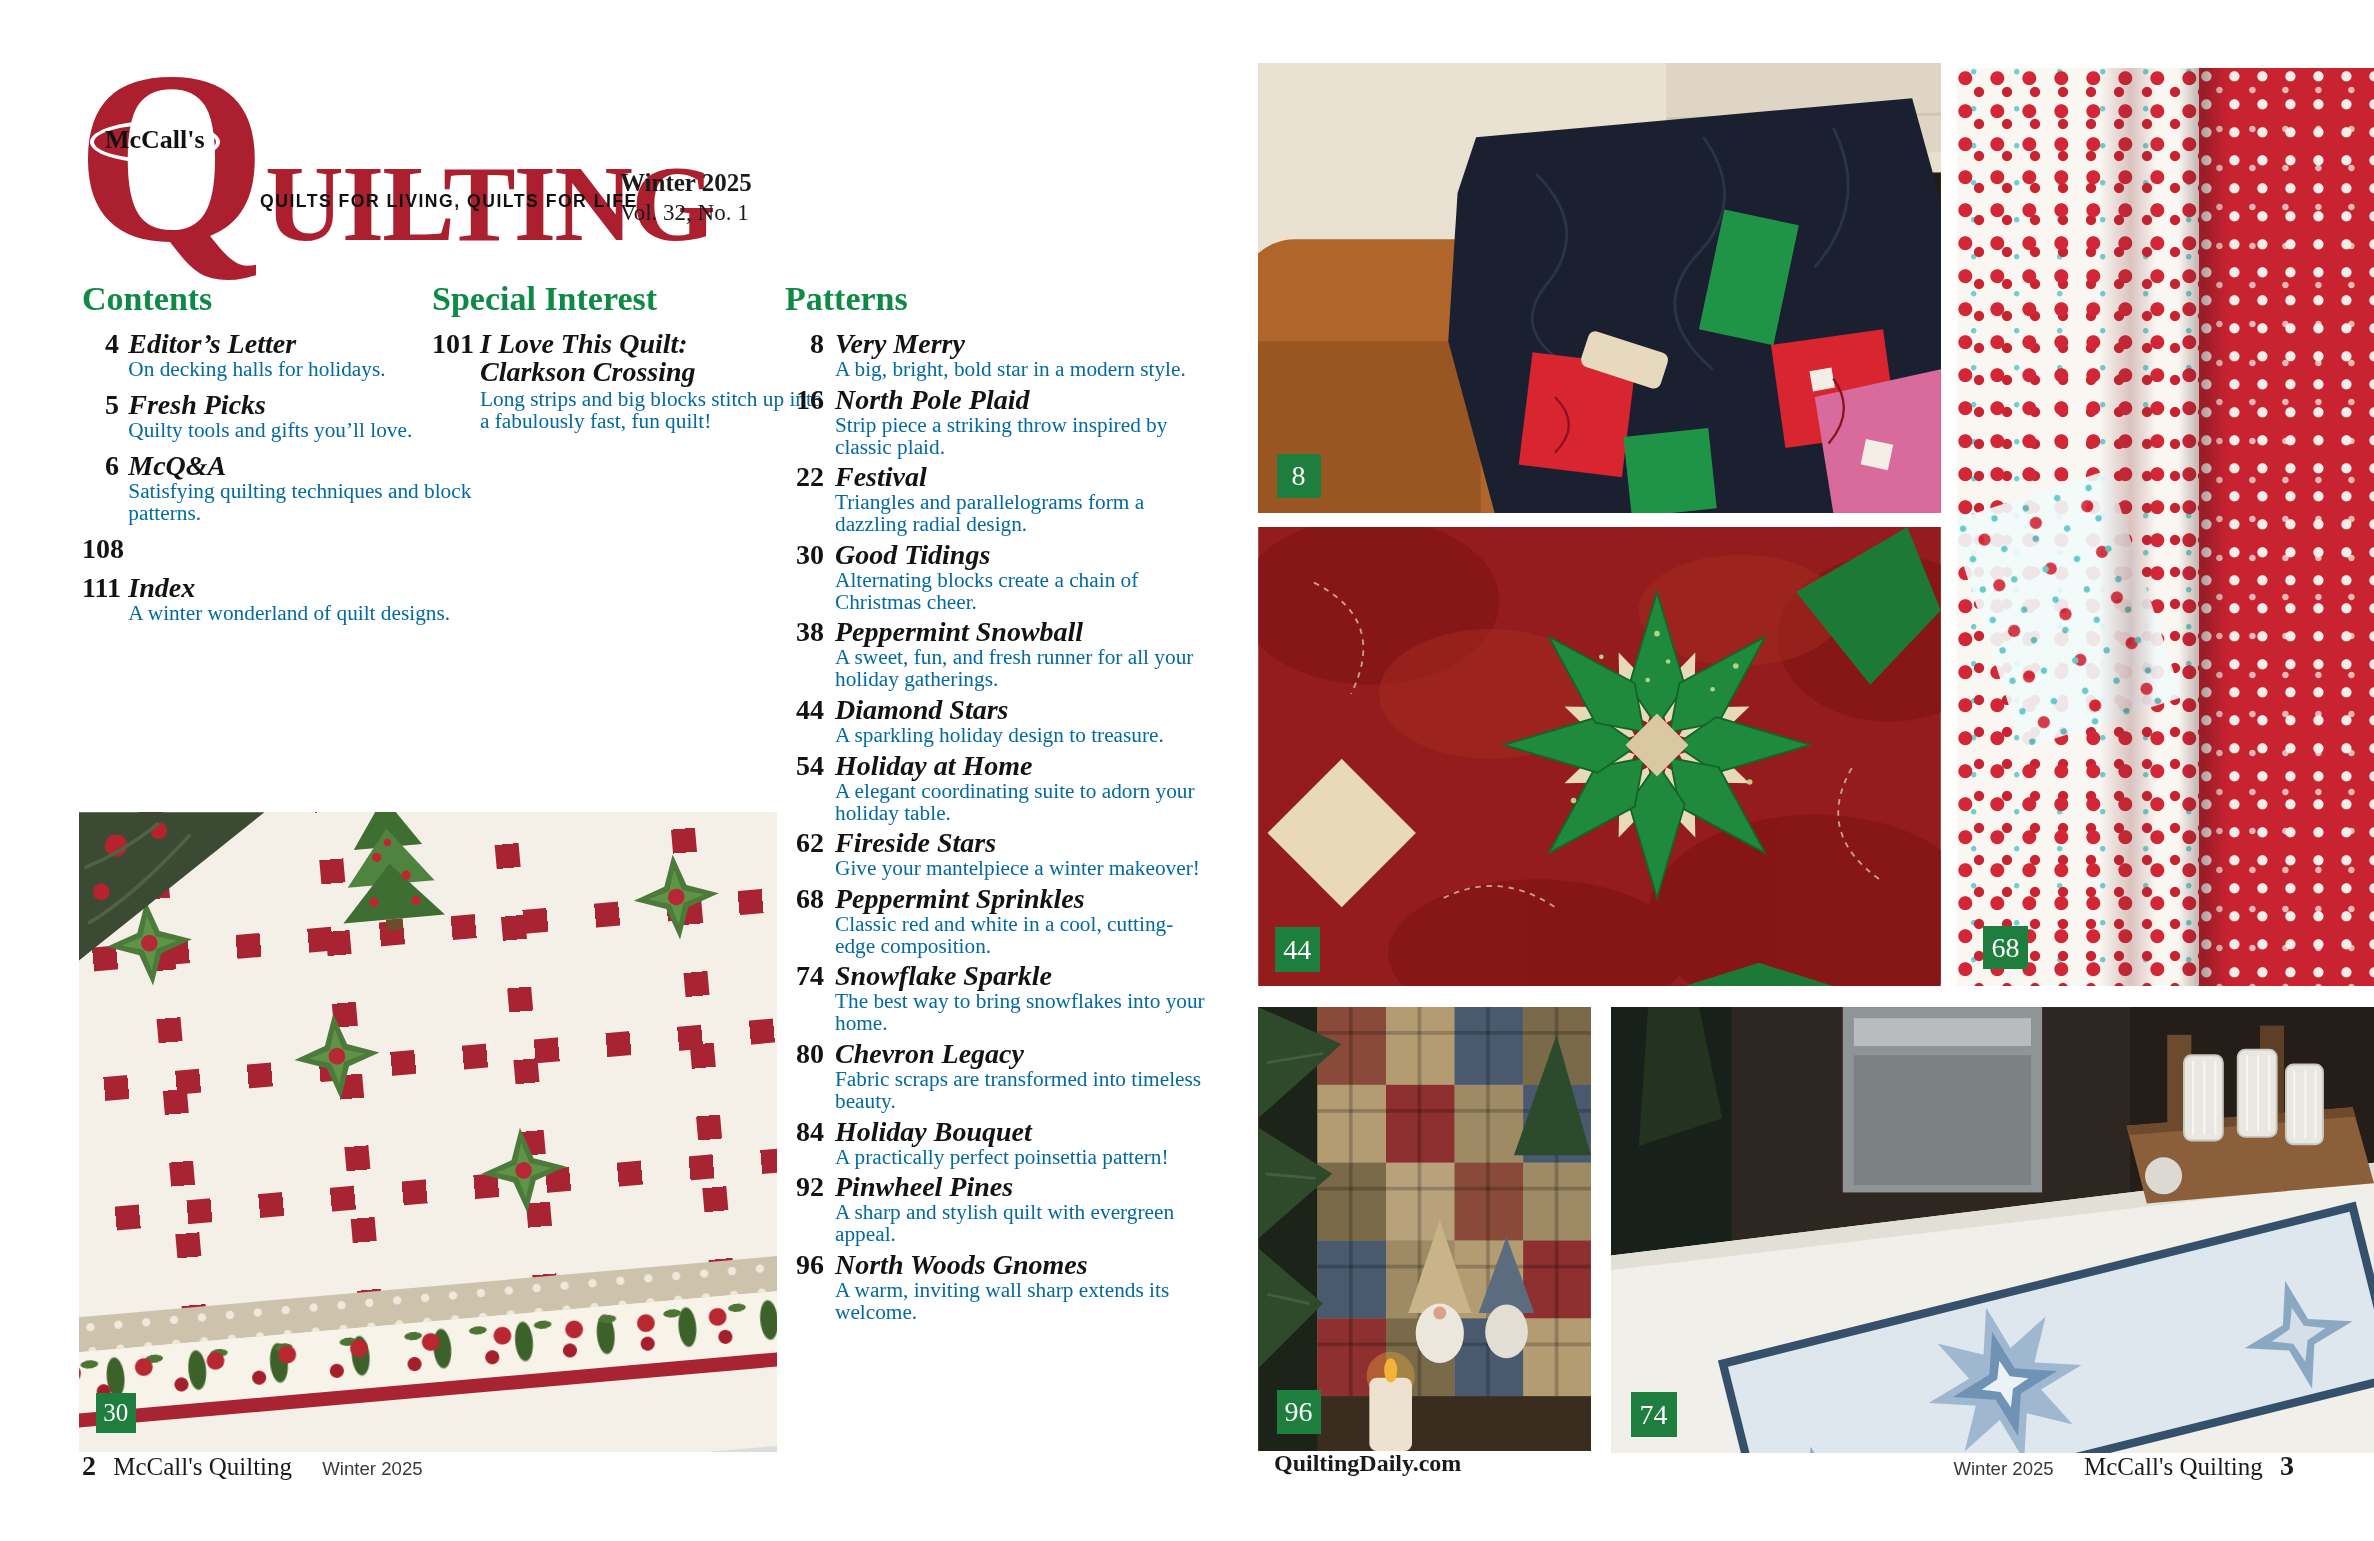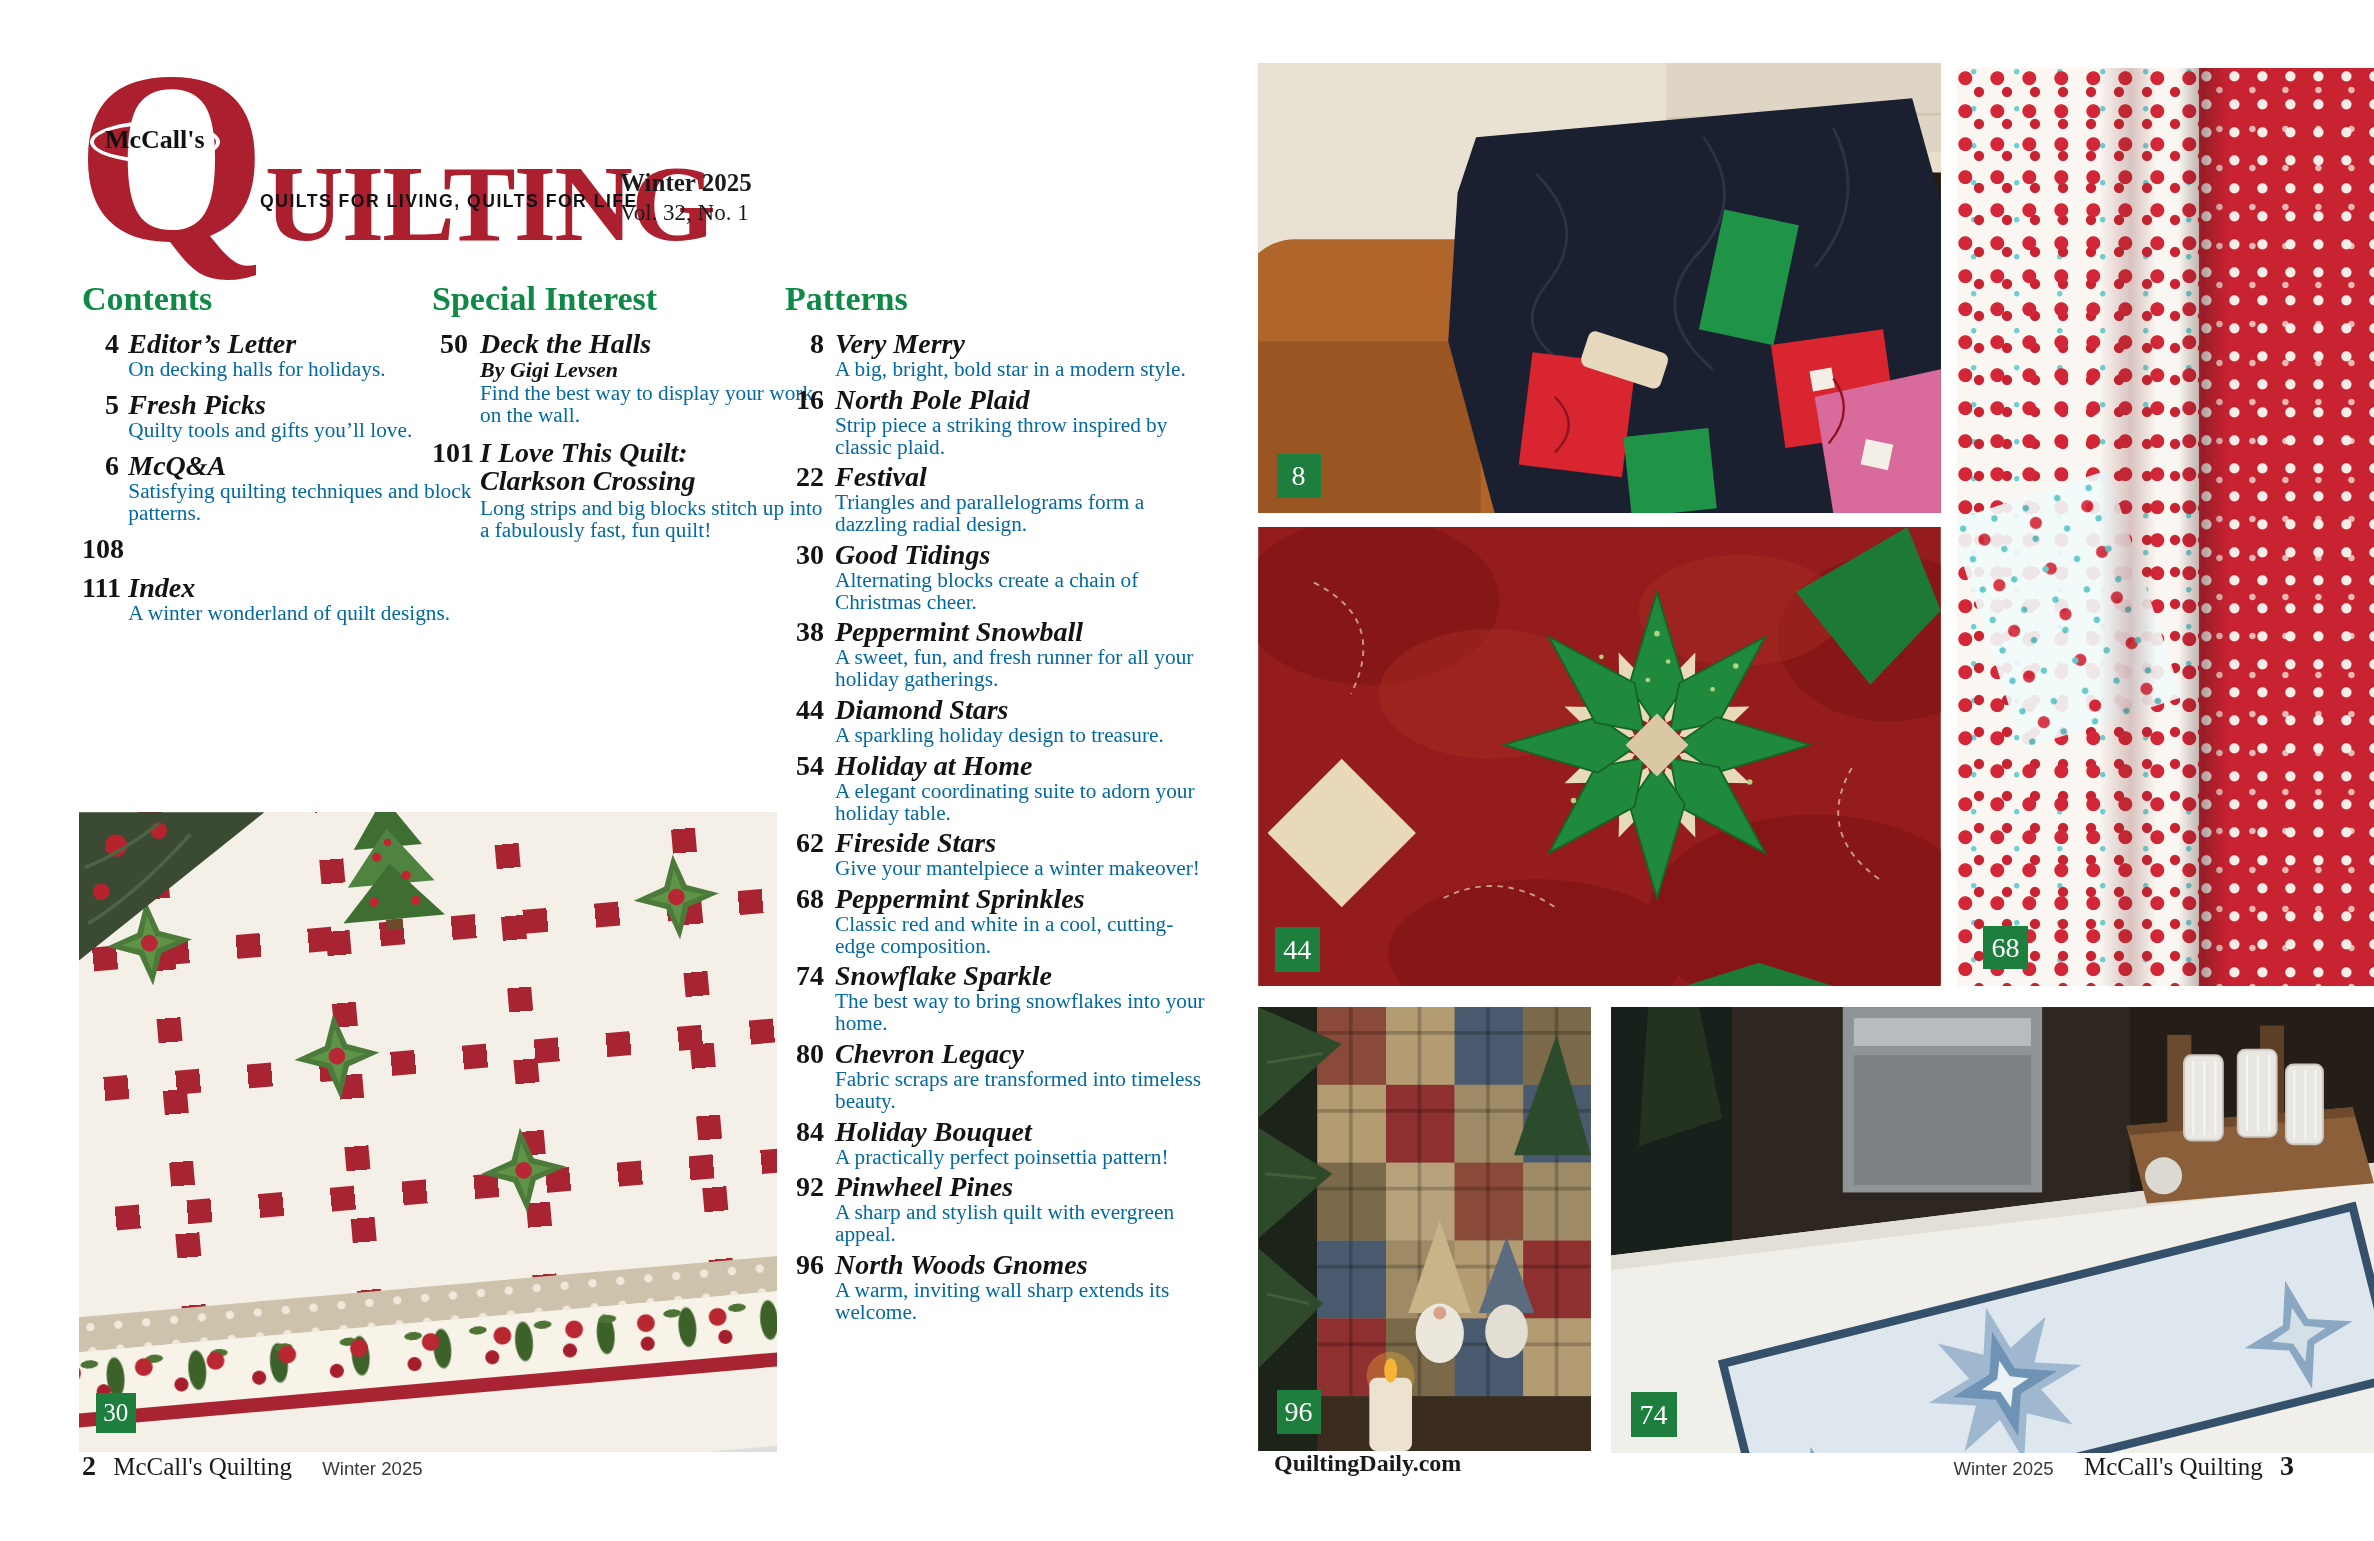--- a/index.html
+++ b/index.html
@@ -139,26 +139,20 @@
     </div>
     <div class="toc-item">
       <span class="toc-num">111</span>
       <span class="toc-body"><span class="toc-title">Index</span>
         <div class="toc-desc">A winter wonderland of quilt designs.</div></span>
     </div>
   </div>
 
   <div class="col col-special">
     <h2 class="col-heading">Special Interest</h2>
-    <div class="toc-item">
-      <span class="toc-num">50</span>
-      <span class="toc-body"><span class="toc-title">Deck the Halls</span>
-        <div class="toc-byline">By Gigi Levsen</div>
-        <div class="toc-desc">Find the best way to display your work on the wall.</div></span>
-    </div>
     <div class="toc-item">
       <span class="toc-num">101</span>
       <span class="toc-body"><span class="toc-title">I Love This Quilt:</span>
         <div class="toc-title">Clarkson Crossing</div>
         <div class="toc-desc">Long strips and big blocks stitch up into a fabulously fast, fun quilt!</div></span>
     </div>
   </div>
 
   <div class="col col-patterns">
     <h2 class="col-heading">Patterns</h2>

